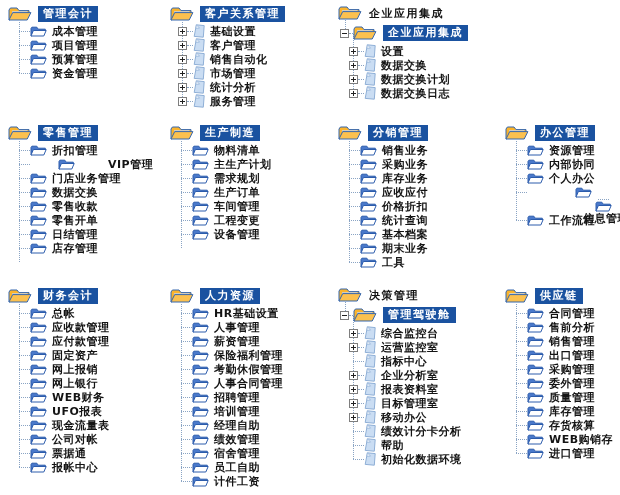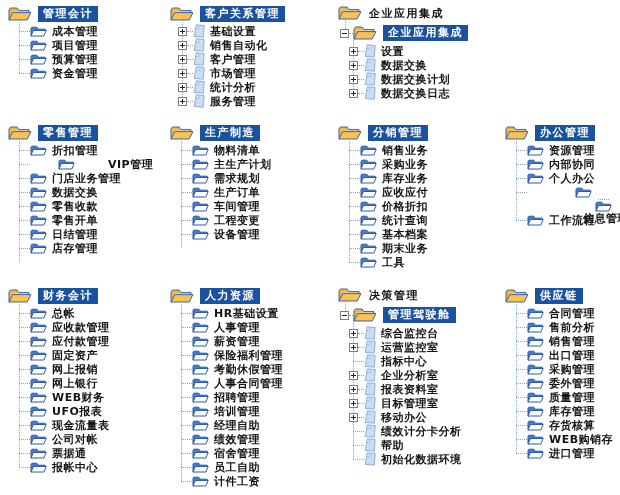--- a/index.html
+++ b/index.html
@@ -93,34 +93,34 @@
         <svg class="ic" width="9" height="9" viewBox="0 0 9 9">
           <rect x="0.5" y="0.5" width="8" height="8" fill="#fff" stroke="#7E7E7E"></rect>
           <line x1="2" y1="4.5" x2="7" y2="4.5" stroke="#222"></line>
           <line x1="4.5" y1="2" x2="4.5" y2="7" stroke="#222"></line>
         </svg>
         <span class="hstub" style="width: 6px;"></span>
         <svg class="ic" width="12" height="14" viewBox="0 0 12 14">
           <path d="M3.4 0.8 L11.2 1.6 L10.3 13.2 L1.2 12.4 Z" fill="#CADDF3" stroke="#8FAFD6"></path>
           <path d="M3.4 0.8 L2.9 4.3 L6.5 4.1 Z" fill="#F2F7FD" stroke="#8FAFD6" stroke-width="0.7"></path>
         </svg>
+        <span class="lbl">客户管理</span>
+      </div>
+      <div class="crow" style="margin-left: 8px;">
+        <svg class="ic" width="9" height="9" viewBox="0 0 9 9">
+          <rect x="0.5" y="0.5" width="8" height="8" fill="#fff" stroke="#7E7E7E"></rect>
+          <line x1="2" y1="4.5" x2="7" y2="4.5" stroke="#222"></line>
+          <line x1="4.5" y1="2" x2="4.5" y2="7" stroke="#222"></line>
+        </svg>
+        <span class="hstub" style="width: 6px;"></span>
+        <svg class="ic" width="12" height="14" viewBox="0 0 12 14">
+          <path d="M3.4 0.8 L11.2 1.6 L10.3 13.2 L1.2 12.4 Z" fill="#CADDF3" stroke="#8FAFD6"></path>
+          <path d="M3.4 0.8 L2.9 4.3 L6.5 4.1 Z" fill="#F2F7FD" stroke="#8FAFD6" stroke-width="0.7"></path>
+        </svg>
         <span class="lbl">销售自动化</span>
-      </div>
-      <div class="crow" style="margin-left: 8px;">
-        <svg class="ic" width="9" height="9" viewBox="0 0 9 9">
-          <rect x="0.5" y="0.5" width="8" height="8" fill="#fff" stroke="#7E7E7E"></rect>
-          <line x1="2" y1="4.5" x2="7" y2="4.5" stroke="#222"></line>
-          <line x1="4.5" y1="2" x2="4.5" y2="7" stroke="#222"></line>
-        </svg>
-        <span class="hstub" style="width: 6px;"></span>
-        <svg class="ic" width="12" height="14" viewBox="0 0 12 14">
-          <path d="M3.4 0.8 L11.2 1.6 L10.3 13.2 L1.2 12.4 Z" fill="#CADDF3" stroke="#8FAFD6"></path>
-          <path d="M3.4 0.8 L2.9 4.3 L6.5 4.1 Z" fill="#F2F7FD" stroke="#8FAFD6" stroke-width="0.7"></path>
-        </svg>
-        <span class="lbl">客户管理</span>
       </div>
       <div class="crow" style="margin-left: 8px;">
         <svg class="ic" width="9" height="9" viewBox="0 0 9 9">
           <rect x="0.5" y="0.5" width="8" height="8" fill="#fff" stroke="#7E7E7E"></rect>
           <line x1="2" y1="4.5" x2="7" y2="4.5" stroke="#222"></line>
           <line x1="4.5" y1="2" x2="4.5" y2="7" stroke="#222"></line>
         </svg>
         <span class="hstub" style="width: 6px;"></span>
         <svg class="ic" width="12" height="14" viewBox="0 0 12 14">
           <path d="M3.4 0.8 L11.2 1.6 L10.3 13.2 L1.2 12.4 Z" fill="#CADDF3" stroke="#8FAFD6"></path>

